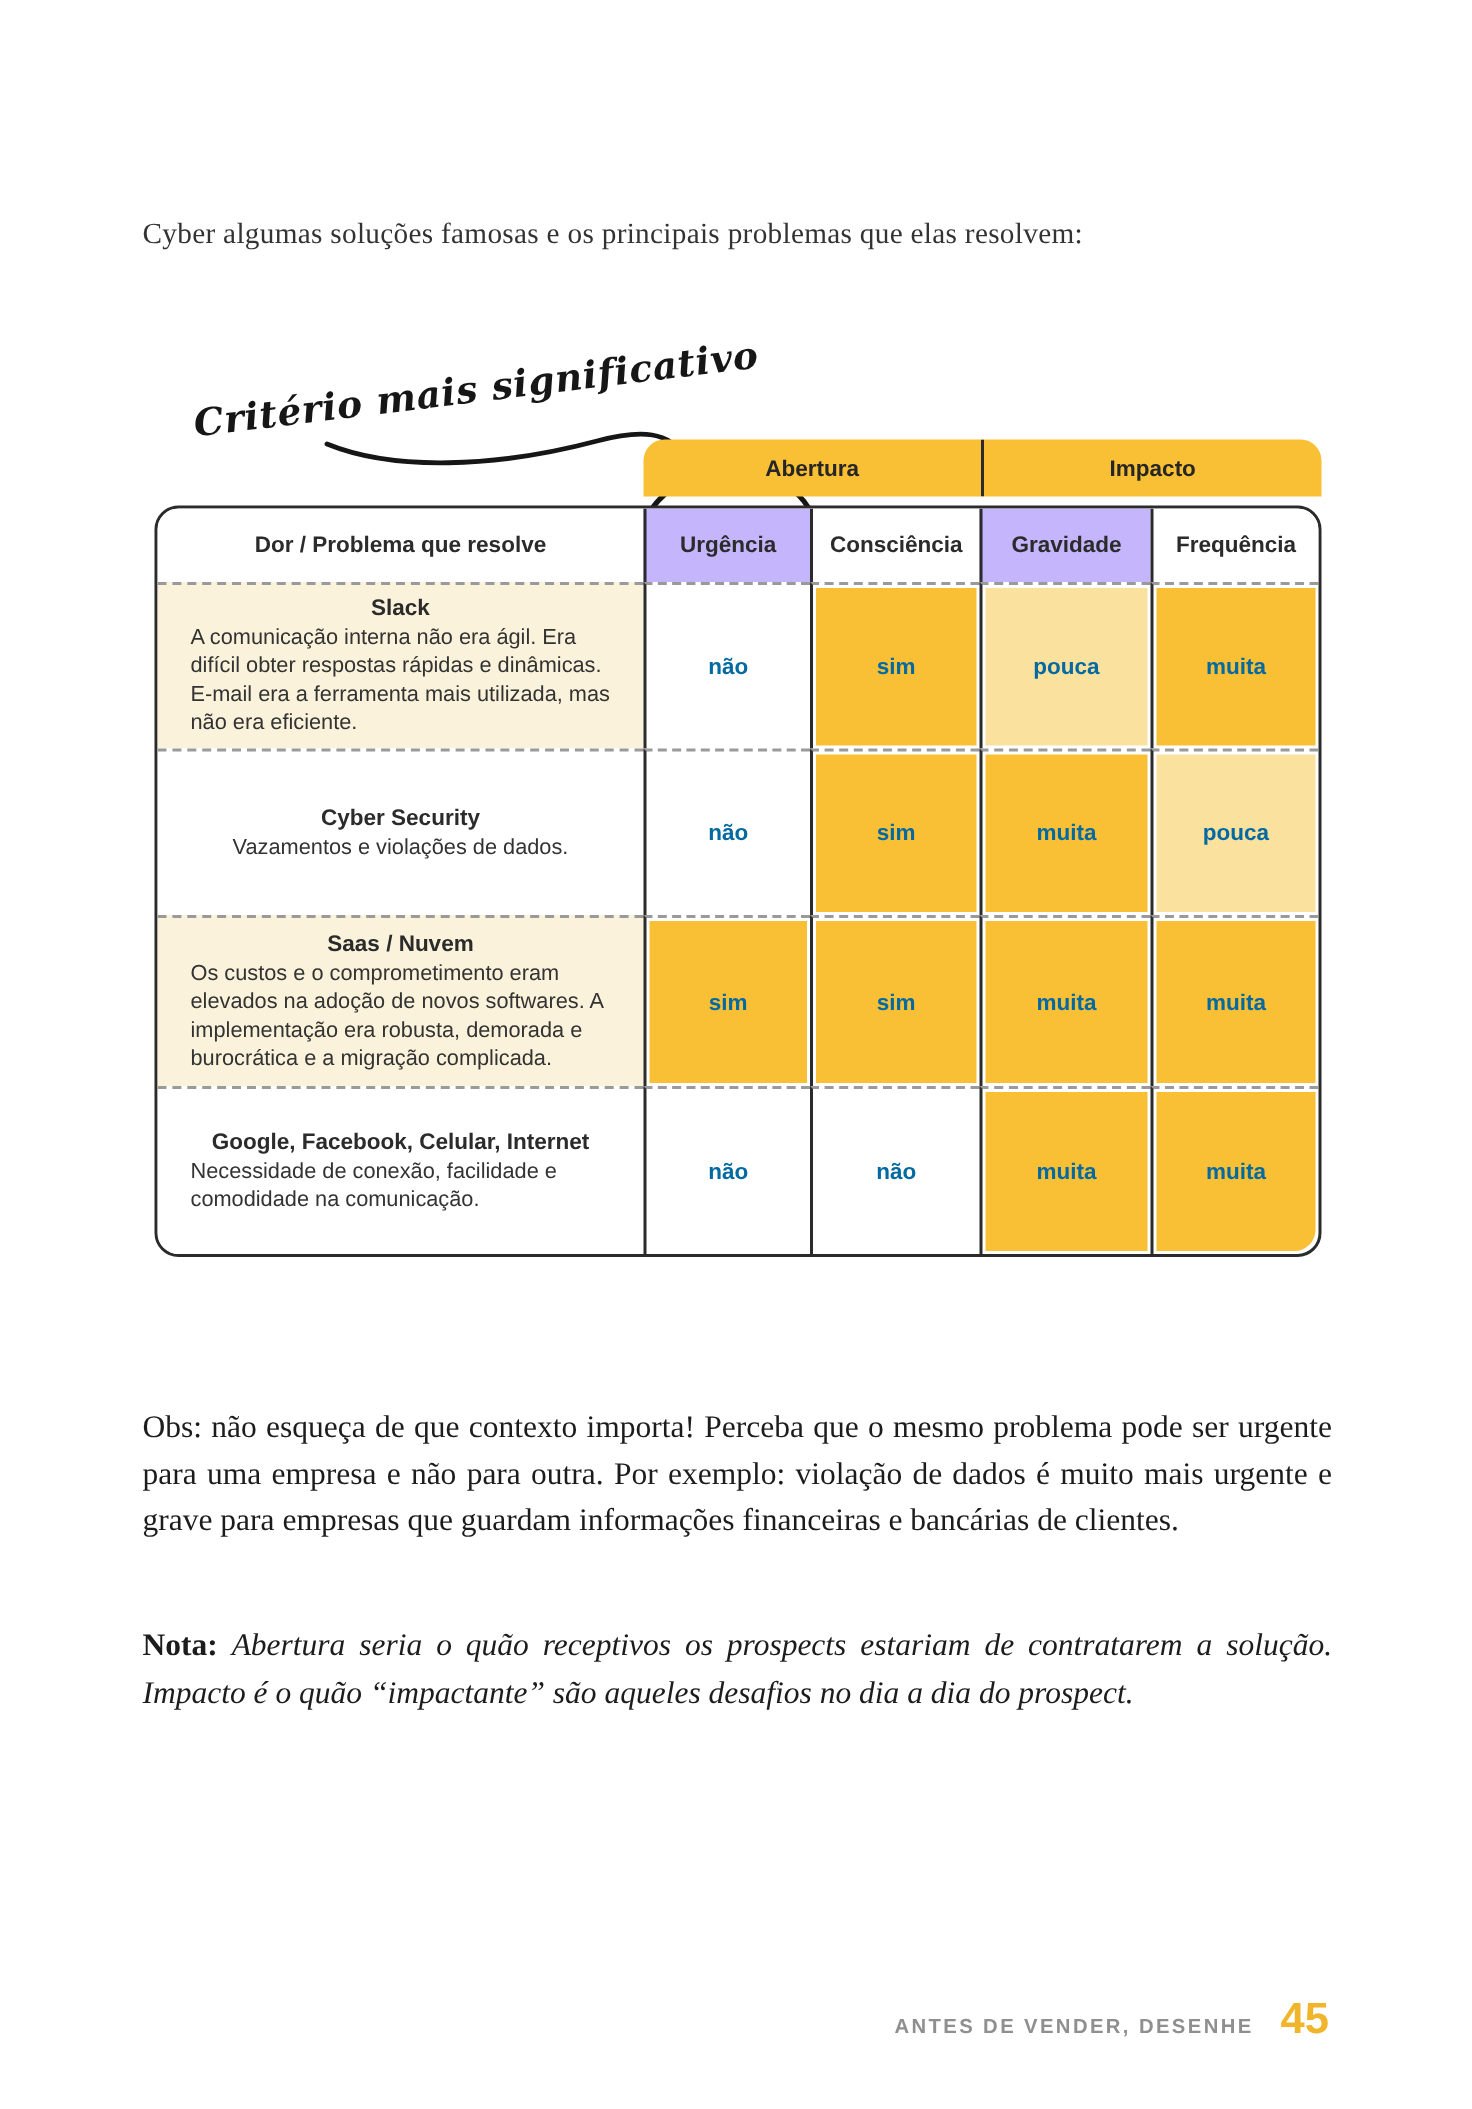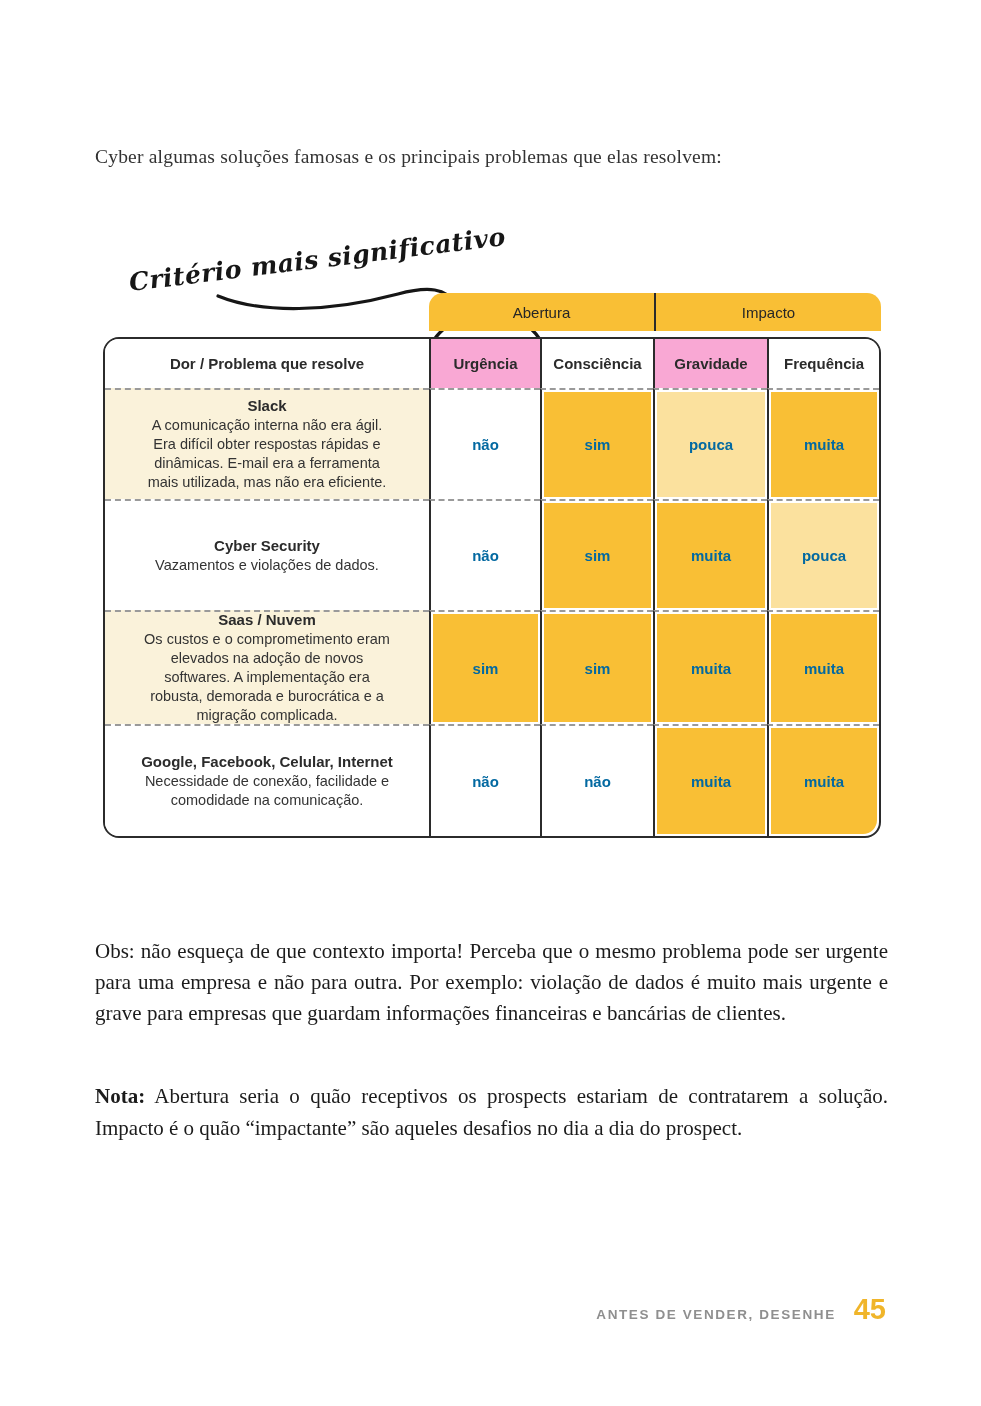--- a/index.html
+++ b/index.html
@@ -22,64 +22,64 @@
   }
   .overlay-svg { position:absolute; left:0; top:0; width:981px; height:1406px; pointer-events:none; }
   
   .group-band {
     position:absolute; left:429px; top:293px; width:452px; height:38px;
     display:flex; border-radius:14px 14px 0 0; overflow:hidden;
     background:#F9BF35;
   }
   .group-cell {
     flex:1; display:flex; align-items:center; justify-content:center;
-    font-family:"Liberation Sans", sans-serif; font-weight:400; font-size:15px; color:#262626;
+    font-family:"Liberation Sans", sans-serif; font-weight:700; font-size:15px; color:#262626;
   }
   .group-cell + .group-cell { border-left:2px solid #2b2b2b; }
   
   .matrix {
     position:absolute; left:103px; top:337px; width:778px; height:501px;
     border:2px solid #2b2b2b; border-radius:16px; overflow:hidden; background:#fff;
     display:grid;
     grid-template-columns:324px 111px 113px 114px 112px;
     grid-template-rows:49px 111px 111px 114px 112px;
     font-family:"Liberation Sans", sans-serif; color:#2b2b2b;
   }
   .cell { position:relative; display:flex; align-items:center; justify-content:center; }
   .v-sep { border-left:2px solid #2b2b2b; }
   .h-sep { border-top:2px dashed #9a9a9a; }
   .hdr { font-weight:700; font-size:15px; }
   .bg-cream { background:#FAF2DA; }
-  .bg-creamlight { background:#f9a8d4; }
+  .bg-creamlight { background:#c4b5fd; }
   .bg-white { background:#ffffff; }
   .val-inner {
     position:absolute; inset:2px; display:flex; align-items:center; justify-content:center;
     font-weight:700; font-size:15px; color:#0369a1;
   }
   .t-strong { background:#F9BF35; }
   .t-light  { background:#FBE19E; }
   .t-white  { background:transparent; }
   .round-br { border-radius:0 0 14px 0; }
-  .prob { flex-direction:column; padding:0 36px; text-align:center; }
+  .prob { flex-direction:column; padding:0 22px; }
   .prob .ttl { font-weight:700; font-size:15px; margin-bottom:2px; }
   .prob .dsc { font-size:14.5px; line-height:19px; color:#333; }
   
   .obs {
     position:absolute; left:95px; top:936px; width:793px;
     font-size:21px; line-height:31px; text-align:justify; color:#1c1c1c;
   }
   .nota {
     position:absolute; left:95px; top:1080px; width:793px;
     font-size:21px; line-height:32px; text-align:justify; color:#1c1c1c;
   }
   .nota .lbl { font-weight:700; font-style:normal;margin-top:28px; }
-  .nota .bod { }
+  .nota .bod { font-style:italic; }
   
   .footer {
-    position:absolute; left:0; top:1293px; width:886px;
+    position:absolute; left:0; top:1330px; width:886px;
     display:flex; align-items:baseline; justify-content:flex-end; gap:18px;
     font-family:"Liberation Sans", sans-serif;
   }
   .footer .chapter { color:#8F8F8F; font-weight:700; font-size:13.5px; letter-spacing:1.6px; }
   .footer .pnum { color:#F0B52A; font-weight:700; font-size:29px; }
 </style>
 </head>
 <body>
 
 <div class="page">

